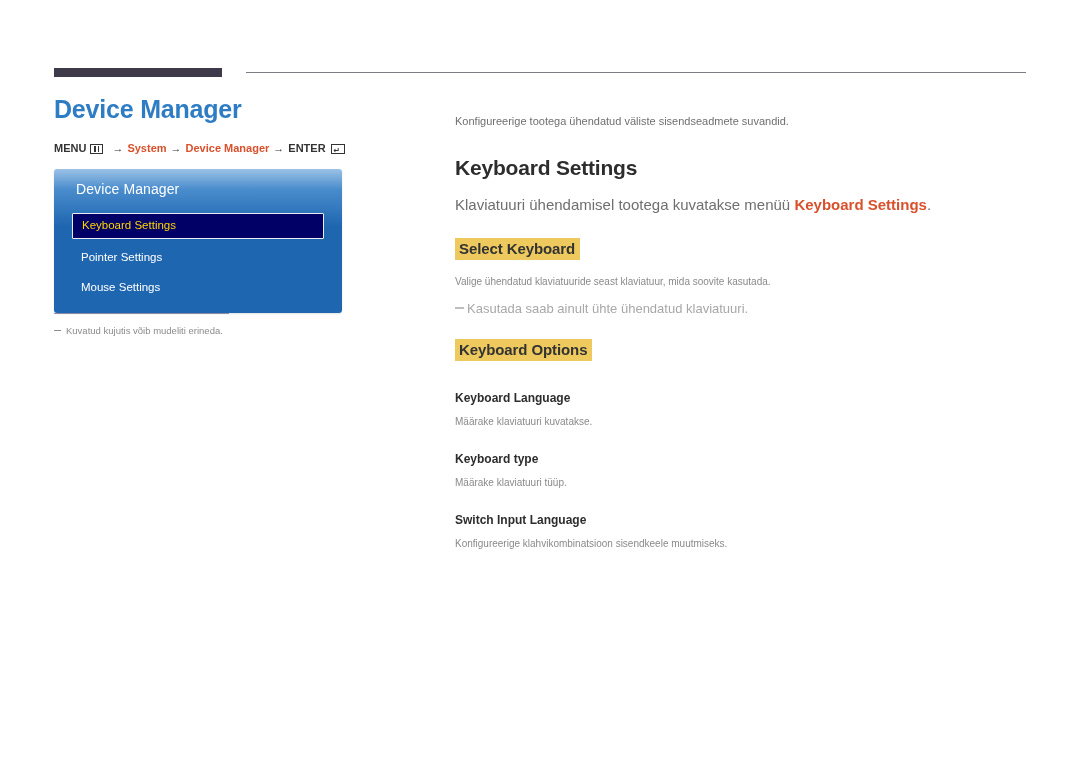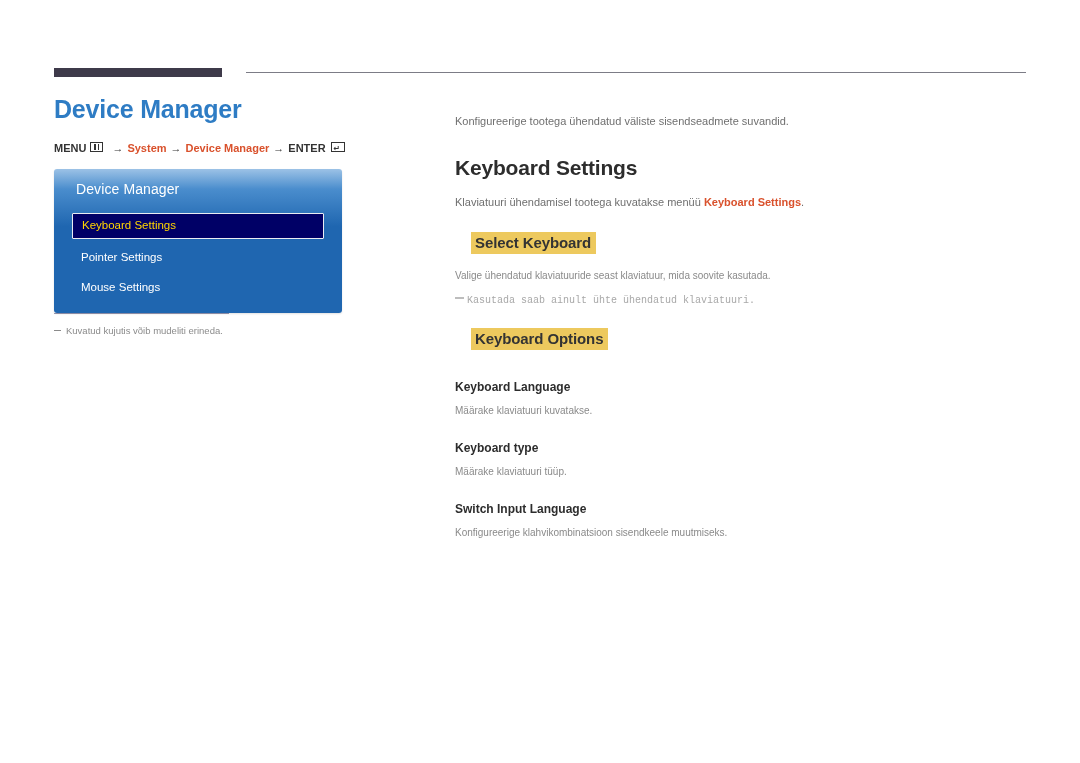--- a/index.html
+++ b/index.html
@@ -59,21 +59,21 @@
     margin: 0 0 18px 0;
   }
 
   .menu-path {
     font-size: 11px;
     font-weight: bold;
     color: #333333;
     white-space: nowrap;
     margin-bottom: 15px;
     display: flex;
-    align-items: flex-start;
+    align-items: flex-end;
     gap: 0;
   }
   .menu-path .mp-plain { color: #333333; }
   .menu-path .mp-accent { color: #d9512c; }
   .menu-path .mp-arrow {
     color: #333333;
     padding: 0 4px;
     font-weight: normal;
   }
   .icon-menu {
@@ -203,45 +203,44 @@
     margin: 0 0 26px 0;
   }
   .h2 {
     font-size: 21px;
     font-weight: bold;
     color: #2d2d2d;
     margin: 0 0 14px 0;
     letter-spacing: -0.2px;
   }
   .body-line {
-    font-size: 11px;
+    font-size: 15px;
     color: #6f6f6f;
     line-height: 1.5;
     margin: 0 0 22px 0;
   }
   .body-line .accent {
     color: #d9512c;
     font-weight: bold;
   }
   .hl-head {
     display: inline-block;
     background: #edc95e;
     color: #333333;
     font-size: 15px;
     font-weight: bold;
     padding: 2px 5px 3px 4px;
-    margin: 0 0 14px 16px;
+    margin: 0 0 14px 0;
     letter-spacing: -0.1px;
   }
   .note {
-    font-size: 10px;
+    font-size: 13px;
     color: #a8a8a8;
     line-height: 1.5;
     margin: 0 0 20px 0;
-    font-family: Liberation Mono, monospace;
   }
   .note .dash {
     display: inline-block;
     width: 9px;
     height: 2px;
     background: #bdbdbd;
     vertical-align: 4px;
     margin-right: 3px;
   }
   .sub-h {

